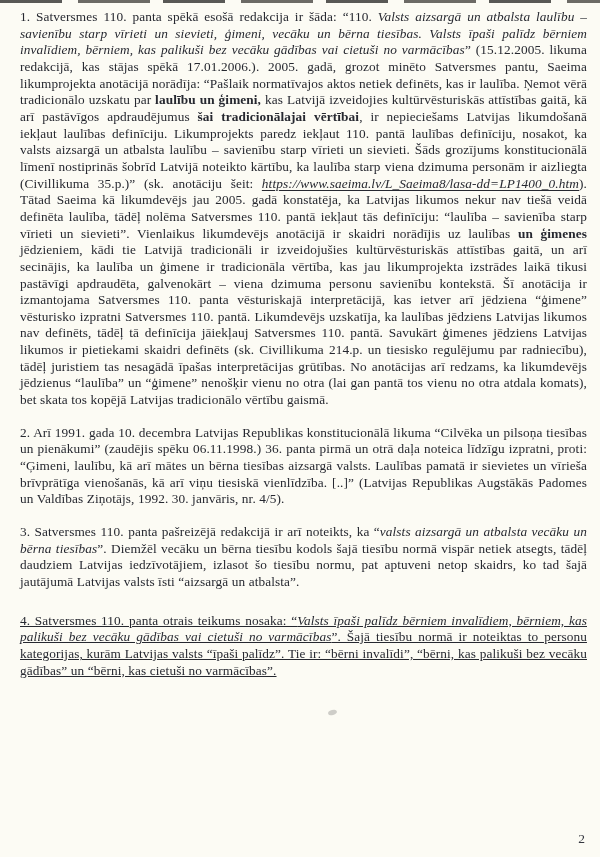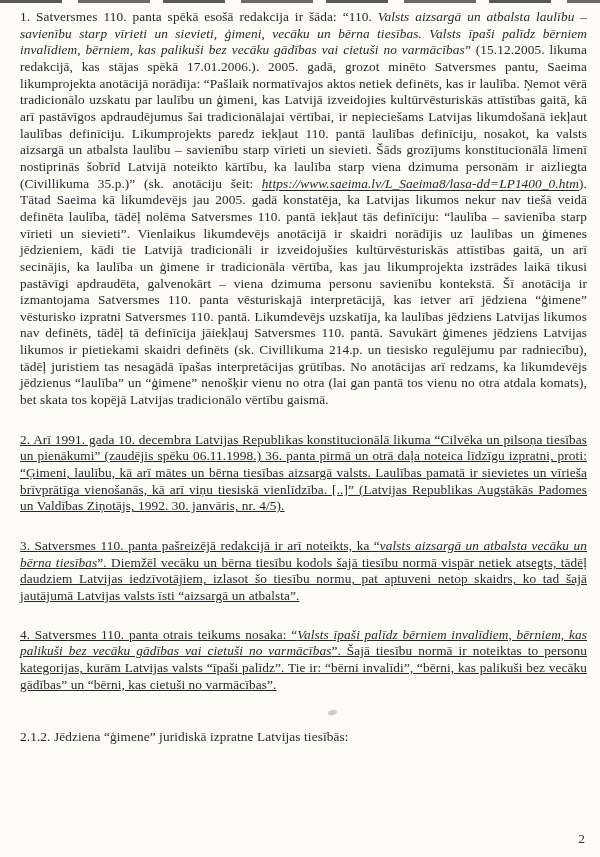--- a/index.html
+++ b/index.html
@@ -39,27 +39,27 @@
     font-size: 13.3px;
     line-height: 16.65px;
     letter-spacing: 0.1px;
   }
   .content p, .content h2 {
     margin: 0;
     padding: 0;
     font-size: inherit;
     line-height: inherit;
   }
-  .content .gap-1 { margin-top: 23px; text-decoration: underline; }
+  .content .gap-1 { margin-top: 16px; }
   .content .gap-2 { margin-top: 22px; text-decoration: underline; }
   .content .gap-3 { margin-top: 36px; }
   .content h2 { font-weight: bold; margin-top: 36px; }
   .content h2 + p { margin-top: 20px; }
   em { font-style: italic; }
-  strong { font-weight: normal; }
+  strong { font-weight: bold; }
   a.doc-link {
     color: inherit;
     text-decoration: underline;
     text-underline-offset: 2px;
     font-style: italic;
   }
   .page-number {
     position: absolute;
     right: 15px;
     bottom: 10px;
@@ -80,17 +80,16 @@
 </head>
 <body>
 
 <div class="page">
   <div class="scan-edge"></div>
   <div class="content">
       <p><span>1. Satversmes 110. panta spēkā esošā redakcija ir šāda: “110. </span><em>Valsts aizsargā un atbalsta laulību – savienību starp vīrieti un sievieti, ģimeni, vecāku un bērna tiesības. Valsts īpaši palīdz bērniem invalīdiem, bērniem, kas palikuši bez vecāku gādības vai cietuši no varmācības</em><span>” (15.12.2005. likuma redakcijā, kas stājas spēkā 17.01.2006.). 2005. gadā, grozot minēto Satversmes pantu, Saeima likumprojekta anotācijā norādīja: “Pašlaik normatīvajos aktos netiek definēts, kas ir laulība. Ņemot vērā tradicionālo uzskatu par </span><strong>laulību un ģimeni,</strong><span> kas Latvijā izveidojies kultūrvēsturiskās attīstības gaitā, kā arī pastāvīgos apdraudējumus </span><strong>šai tradicionālajai vērtībai</strong><span>, ir nepieciešams Latvijas likumdošanā iekļaut laulības definīciju. Likumprojekts paredz iekļaut 110. pantā laulības definīciju, nosakot, ka valsts aizsargā un atbalsta laulību – savienību starp vīrieti un sievieti. Šāds grozījums konstitucionālā līmenī nostiprinās šobrīd Latvijā noteikto kārtību, ka laulība starp viena dzimuma personām ir aizliegta (Civillikuma 35.p.)” (sk. anotāciju šeit: </span><a class="doc-link" href="#">https://www.saeima.lv/L_Saeima8/lasa-dd=LP1400_0.htm</a><span>). Tātad Saeima kā likumdevējs jau 2005. gadā konstatēja, ka Latvijas likumos nekur nav tiešā veidā definēta laulība, tādēļ nolēma Satversmes 110. pantā iekļaut tās definīciju: “laulība – savienība starp vīrieti un sievieti”. Vienlaikus likumdevējs anotācijā ir skaidri norādījis uz laulības </span><strong>un ģimenes</strong><span> jēdzieniem, kādi tie Latvijā tradicionāli ir izveidojušies kultūrvēsturiskās attīstības gaitā, un arī secinājis, ka laulība un ģimene ir tradicionāla vērtība, kas jau likumprojekta izstrādes laikā tikusi pastāvīgi apdraudēta, galvenokārt – viena dzimuma personu savienību kontekstā. Šī anotācija ir izmantojama Satversmes 110. panta vēsturiskajā interpretācijā, kas ietver arī jēdziena “ģimene” vēsturisko izpratni Satversmes 110. pantā. Likumdevējs uzskatīja, ka laulības jēdziens Latvijas likumos nav definēts, tādēļ tā definīcija jāiekļauj Satversmes 110. pantā. Savukārt ģimenes jēdziens Latvijas likumos ir pietiekami skaidri definēts (sk. Civillikuma 214.p. un tiesisko regulējumu par radniecību), tādēļ juristiem tas nesagādā īpašas interpretācijas grūtības. No anotācijas arī redzams, ka likumdevējs jēdzienus “laulība” un “ģimene” nenošķir vienu no otra (lai gan pantā tos vienu no otra atdala komats), bet skata tos kopējā Latvijas tradicionālo vērtību gaismā.</span></p>
       <p class="gap-1"><span>2. Arī 1991. gada 10. decembra Latvijas Republikas konstitucionālā likuma “Cilvēka un pilsoņa tiesības un pienākumi” (zaudējis spēku 06.11.1998.) 36. panta pirmā un otrā daļa noteica līdzīgu izpratni, proti: “Ģimeni, laulību, kā arī mātes un bērna tiesības aizsargā valsts. Laulības pamatā ir sievietes un vīrieša brīvprātīga vienošanās, kā arī viņu tiesiskā vienlīdzība. [..]” (Latvijas Republikas Augstākās Padomes un Valdības Ziņotājs, 1992. 30. janvāris, nr. 4/5).</span></p>
       <p class="gap-1"><span>3. Satversmes 110. panta pašreizējā redakcijā ir arī noteikts, ka “</span><em>valsts aizsargā un atbalsta vecāku un bērna tiesības</em><span>”. Diemžēl vecāku un bērna tiesību kodols šajā tiesību normā vispār netiek atsegts, tādēļ daudziem Latvijas iedzīvotājiem, izlasot šo tiesību normu, pat aptuveni netop skaidrs, ko tad šajā jautājumā Latvijas valsts īsti “aizsargā un atbalsta”.</span></p>
       <p class="gap-2"><span>4. Satversmes 110. panta otrais teikums nosaka: “</span><em>Valsts īpaši palīdz bērniem invalīdiem, bērniem, kas palikuši bez vecāku gādības vai cietuši no varmācības</em><span>”. Šajā tiesību normā ir noteiktas to personu kategorijas, kurām Latvijas valsts “īpaši palīdz”. Tie ir: “bērni invalīdi”, “bērni, kas palikuši bez vecāku gādības” un “bērni, kas cietuši no varmācības”.</span></p>
-      <h2 class="gap-3"><strong>2.1.2. Jēdziena “ģimene” juridiskā izpratne Latvijas tiesībās:</strong></h2>
     </div>
   <div class="scan-speckle"></div>
   <div class="page-number">2</div>
 </div>
 
 </body></html>

